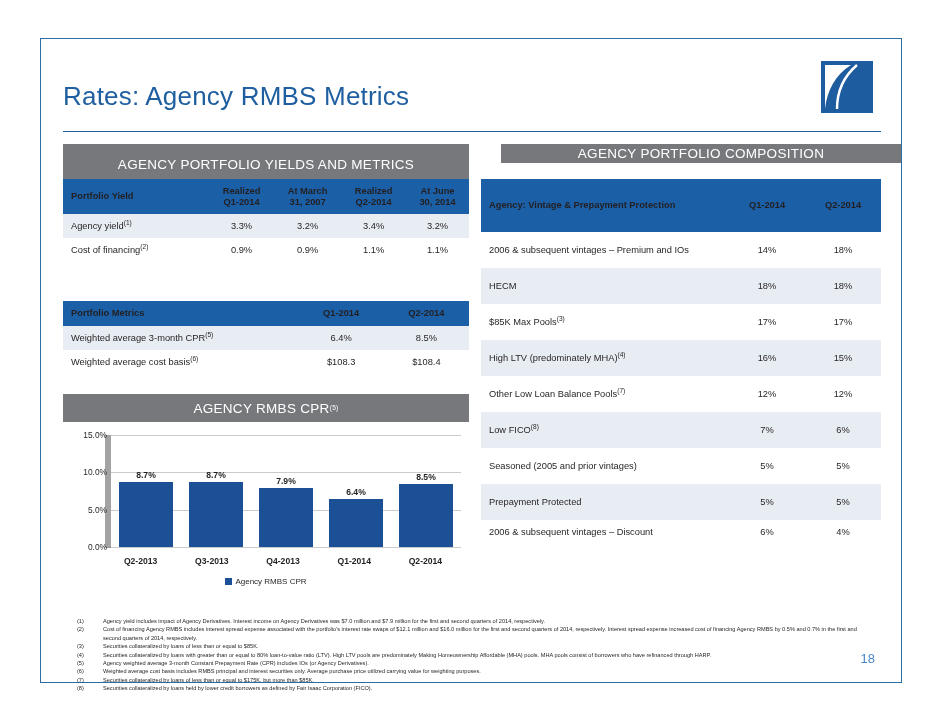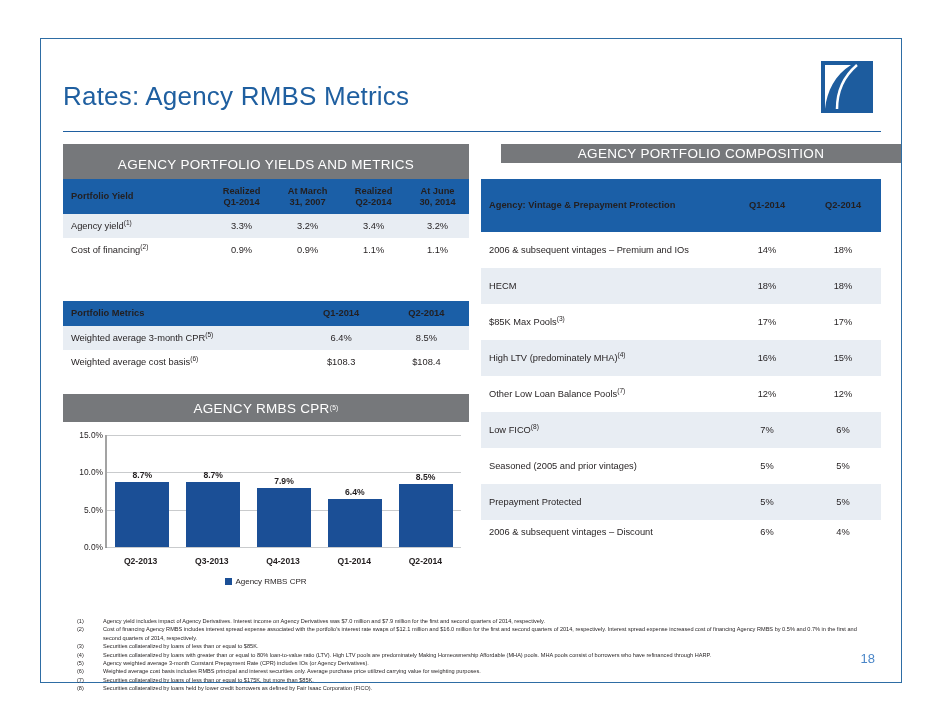--- a/index.html
+++ b/index.html
@@ -64,21 +64,21 @@
   
   #comp-head { position:absolute; left:440px; top:105px; width:400px; height:19px;margin-left:20px; }
   #comp-table-wrap { position:absolute; left:440px; top:140px; width:400px; }
 
   
   .chart {
     position:relative; width:406px; height:145px;
   }
   .plot {
     position:absolute; left:42px; top:6px; right:8px; bottom:26px;
-    border-left:2px solid #a3a3a3; border-bottom:1px solid #8a8c8e;
+    border-left:6px solid #a3a3a3; border-bottom:1px solid #8a8c8e;
   }
   .gridline { position:absolute; left:0; right:0; height:1px; background:#c9cbcd; }
   .ylab {
     position:absolute; right:100%; margin-right:4px;
     font-size:8.4px; color:#231f20; transform:translateY(-50%);
     white-space:nowrap;
   }
   .bars { position:absolute; left:0; right:0; bottom:0; top:0; display:flex; align-items:flex-end; }
   .barcell { flex:1; display:flex; flex-direction:column; align-items:center; justify-content:flex-end; height:100%; }
   .bar { width:54px; background:#1b4f96; position:relative; }

